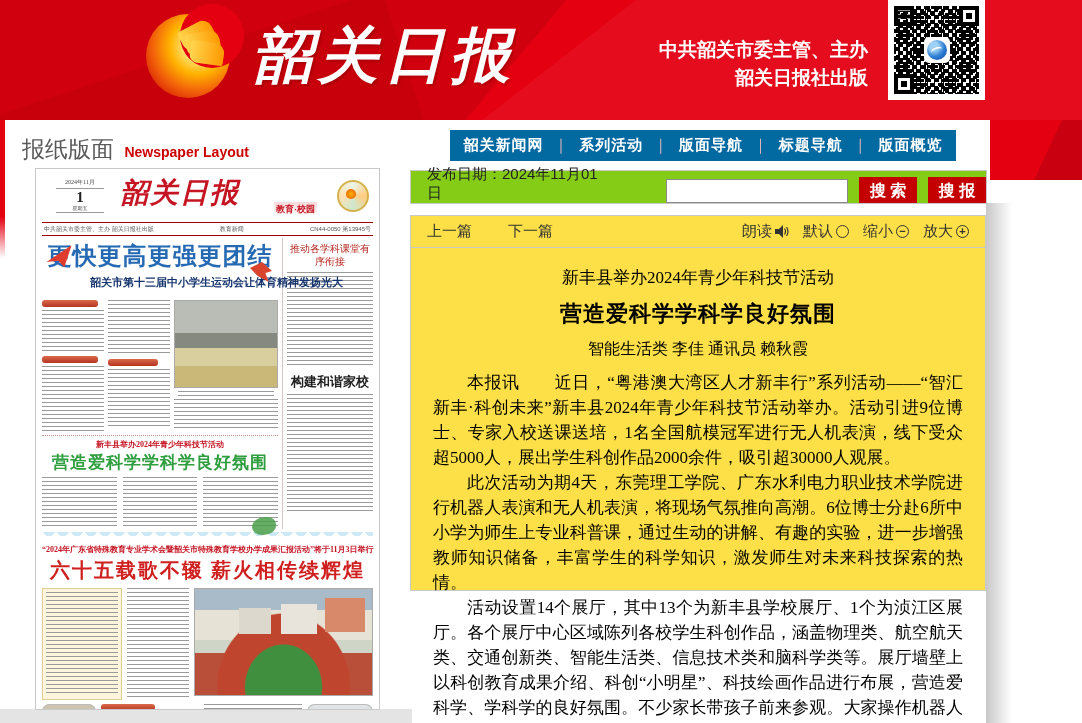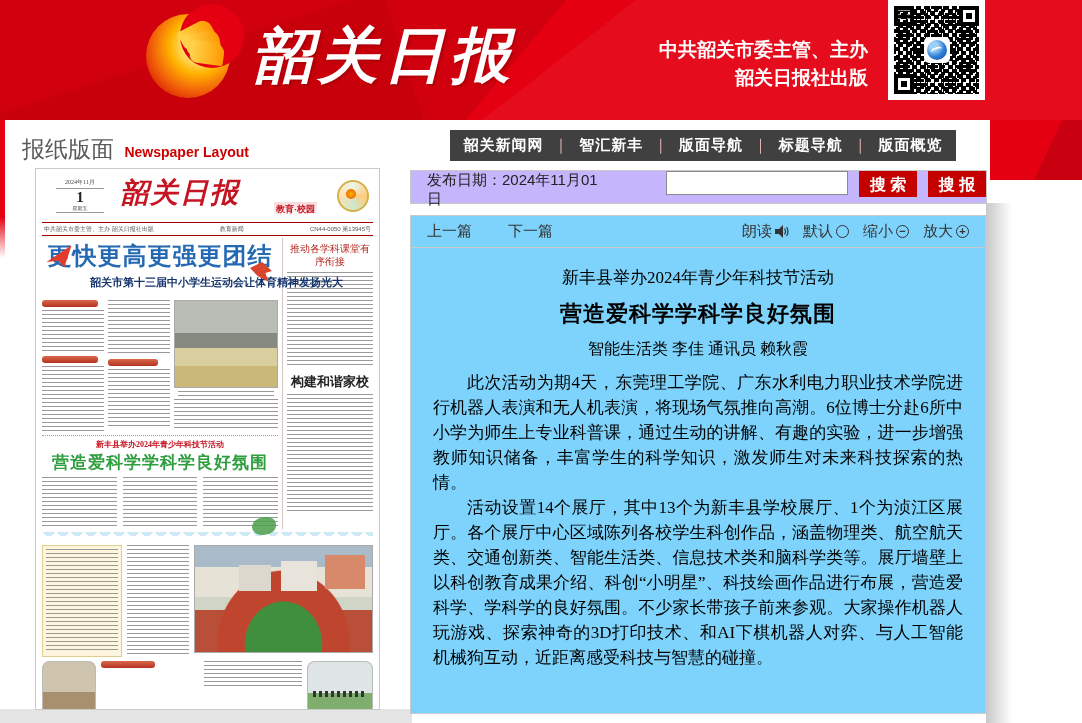--- a/index.html
+++ b/index.html
@@ -133,46 +133,46 @@
   .np-photo3{width:54px;height:56px;border-radius:8px;
     background:linear-gradient(180deg,#cfc4ae 0 55%,#a88f6e 55% 100%);box-shadow:inset 0 0 0 1px #bbb;}
   .np-photo4{width:66px;height:58px;border-radius:8px;position:relative;
     background:linear-gradient(180deg,#dfe4e6 0 55%,#7fae6f 55% 100%);box-shadow:inset 0 0 0 1px #bbb;}
   .np-photo4::after{content:"";position:absolute;left:6px;top:30px;width:54px;height:6px;
     background:repeating-linear-gradient(90deg,#333 0 3px,transparent 3px 6px);}
 
   
   .nav{
     position:absolute;left:450px;top:130px;width:506px;height:31px;
-    background:#404040;color:#fff;display:flex;align-items:center;justify-content:center;
+    background:#0369a1;color:#fff;display:flex;align-items:center;justify-content:center;
     font-size:15px;font-weight:bold;letter-spacing:1px;
   }
   .nav a{color:#fff;text-decoration:none;margin:0 10px;cursor:pointer;}
   .nav .sep{color:#f2bdbd;font-weight:normal;}
   .corner-red{position:absolute;left:990px;top:120px;width:92px;height:60px;
     background:linear-gradient(115deg,#e40011 60%,#c80010 60%);}
   .right-shade{position:absolute;left:986px;top:203px;width:26px;height:520px;
     background:linear-gradient(to right,rgba(110,110,110,0.38),rgba(255,255,255,0));}
 
   
   .datebar{
     position:absolute;left:410px;top:170px;width:577px;height:34px;
-    background:#c4b5fd;border:1px solid #c9c9c9;box-sizing:border-box;
-    display:flex;align-items:flex-start;
+    background:#84cc16;border:1px solid #c9c9c9;box-sizing:border-box;
+    display:flex;align-items:flex-end;
   }
   .datebar .date{margin-left:16px;font-size:15px;color:#222;}
   .datebar input{margin-left:54px;width:172px;height:22px;border:1px solid #8a8a8a;background:#fff;
     font-size:14px;padding:0 4px;}
   .btn-red{margin-left:11px;width:58px;height:26px;background:#c50000;color:#fff;border:none;
     font-size:16px;font-weight:bold;cursor:pointer;font-family:inherit;line-height:26px;text-align:center;}
 
   
   .article-panel{
-    position:absolute;left:410px;top:215px;width:576px;height:499px;
-    background:#7dd3fc;border:1px solid #c9c9c9;box-sizing:border-box;
+    position:absolute;left:410px;top:215px;width:576px;height:376px;
+    background:#fde047;border:1px solid #c9c9c9;box-sizing:border-box;
   }
   .art-toolbar{height:31px;border-bottom:1px solid #c9c9c9;display:flex;align-items:center;
     padding:0 16px;font-size:15px;color:#333;}
   .art-toolbar .nav-prev,.art-toolbar .nav-next{cursor:pointer;margin-right:36px;}
   .art-toolbar .spacer{flex:1;}
   .tool{display:inline-flex;align-items:center;gap:3px;margin-left:14px;cursor:pointer;}
   .icon-circle{width:13px;height:13px;border:1.5px solid #333;border-radius:50%;
     display:inline-flex;align-items:center;justify-content:center;
     font-size:11px;line-height:1;color:#333;font-weight:bold;box-sizing:border-box;}
   .art-content{padding:10px 22px 0 22px;font-family:"Liberation Serif","DejaVu Serif",serif;color:#000;}
@@ -283,20 +283,24 @@
     <div class="np-right">
       <div class="np-sidehead1">推动各学科课堂有序衔接</div>
       <div class="tl" style="height:96px;margin-top:4px;"></div>
       <div class="np-sidehead2">构建和谐家校</div>
       <div class="tl" style="height:118px;"></div>
     </div>
   </div>
 
   <div class="np-wave"></div>
 
+  <div class="np-special">
+    <div class="np-kicker3">“2024年广东省特殊教育专业学术会暨韶关市特殊教育学校办学成果汇报活动”将于11月3日举行</div>
+    <div class="np-h3">六十五载歌不辍 薪火相传续辉煌</div>
+  </div>
 
   <div class="np-bottom">
     <div class="cream">
       <div class="tl" style="height:100%;"></div>
     </div>
     <div class="tl" style="width:62px;height:110px;"></div>
     <div class="np-photo2">
         <div class="bld"></div>
       </div>
   </div>
@@ -316,21 +320,21 @@
     <div>
       <div class="np-photo4"></div>
     </div>
   </div>
 
 </div>
 
 <div class="nav">
   <a>韶关新闻网</a>
   <span class="sep">｜</span>
-  <a>智汇新丰</a>
+  <a>系列活动</a>
   <span class="sep">｜</span>
   <a>版面导航</a>
   <span class="sep">｜</span>
   <a>标题导航</a>
   <span class="sep">｜</span>
   <a>版面概览</a>
 </div>
 
 <div class="datebar">
   <span class="date">发布日期：2024年11月01日</span>
@@ -361,16 +365,17 @@
     </span>
     <span class="tool">
       <span>放大</span>
       <span class="icon-circle">+</span>
     </span>
   </div>
   <div class="art-content">
     <div class="art-kicker">新丰县举办2024年青少年科技节活动</div>
     <div class="art-title">营造爱科学学科学良好氛围</div>
     <div class="art-byline">智能生活类 李佳 通讯员 赖秋霞</div>
+    <p class="art-p">本报讯　　近日，“粤港澳大湾区人才新丰行”系列活动——“智汇新丰·科创未来”新丰县2024年青少年科技节活动举办。活动引进9位博士、专家入校送课送培，1名全国航模冠军进行无人机表演，线下受众超5000人，展出学生科创作品2000余件，吸引超30000人观展。</p>
     <p class="art-p">此次活动为期4天，东莞理工学院、广东水利电力职业技术学院进行机器人表演和无人机表演，将现场气氛推向高潮。6位博士分赴6所中小学为师生上专业科普课，通过生动的讲解、有趣的实验，进一步增强教师知识储备，丰富学生的科学知识，激发师生对未来科技探索的热情。</p>
     <p class="art-p">活动设置14个展厅，其中13个为新丰县学校展厅、1个为浈江区展厅。各个展厅中心区域陈列各校学生科创作品，涵盖物理类、航空航天类、交通创新类、智能生活类、信息技术类和脑科学类等。展厅墙壁上以科创教育成果介绍、科创“小明星”、科技绘画作品进行布展，营造爱科学、学科学的良好氛围。不少家长带孩子前来参观。大家操作机器人玩游戏、探索神奇的3D打印技术、和AI下棋机器人对弈、与人工智能机械狗互动，近距离感受科技与智慧的碰撞。</p>
   </div>
 </div>
 
 </body></html>

